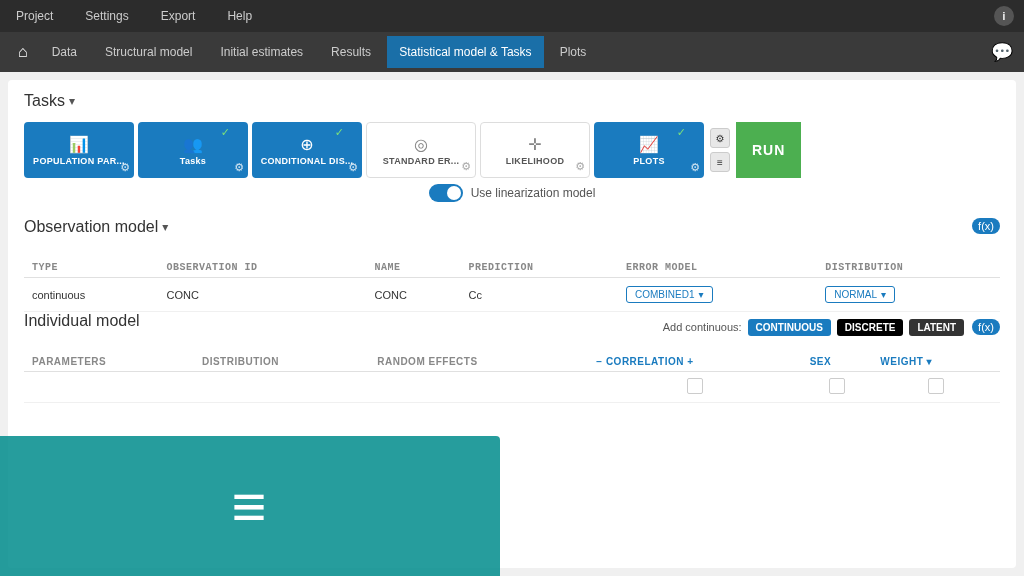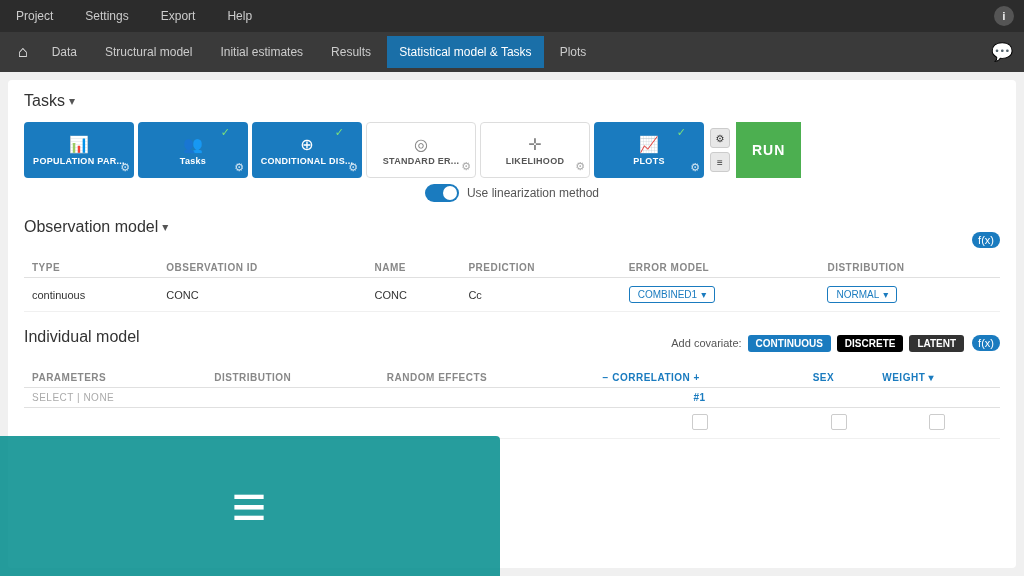--- a/index.html
+++ b/index.html
@@ -186,21 +186,21 @@
       right: 2px; top: 2px;
       width: 14px; height: 14px;
       background: #fff;
       border-radius: 50%;
     }
 
     
     .obs-section { margin-top: 16px; }
     .obs-header {
       display: flex;
-      align-items: flex-end;
+      align-items: flex-start;
       justify-content: space-between;
       margin-bottom: 10px;
     }
     .fx-btn {
       background: #1a7bbf;
       color: #fff;
       border-radius: 8px;
       padding: 2px 6px;
       font-size: 11px;
       cursor: pointer;
@@ -213,41 +213,42 @@
     }
     .obs-table th {
       text-align: left;
       color: #888;
       font-weight: 600;
       font-size: 10px;
       letter-spacing: 0.5px;
       text-transform: uppercase;
       padding: 4px 8px;
       border-bottom: 1px solid #e0e0e0;
+      font-family: Liberation Mono, monospace;
     }
     .obs-table td {
       padding: 8px 8px;
       border-bottom: 1px solid #f0f0f0;
       color: #333;
     }
     .dropdown-btn {
       border: 1px solid #1a7bbf;
       color: #1a7bbf;
       background: #fff;
       border-radius: 3px;
       padding: 2px 8px;
       font-size: 10px;
       cursor: pointer;
       display: inline-flex;
       align-items: center;
       gap: 4px;
     }
 
     
-    .indiv-section { margin-top: 16px; }
+    .indiv-section { margin-top: 0; }
     .indiv-header {
       display: flex;
       align-items: center;
       justify-content: space-between;
       margin-bottom: 10px;
     }
     .covariate-row {
       display: flex;
       align-items: center;
       gap: 6px;
@@ -422,21 +423,21 @@
       <div class="task-settings-only">
         <div class="gear-btn">⚙</div>
         <div class="list-btn">≡</div>
       </div>
 
       <div class="task-run">RUN</div>
     </div>
 
     <div class="linear-row">
       <div class="toggle-switch"></div>
-      <span>Use linearization method</span>
+      <span>Use linearization model</span>
     </div>
   </div>
 
   <div class="obs-section">
     <div class="obs-header">
       <div class="section-title">
         <span>Observation model</span>
         <span class="dropdown-arrow">▾</span>
       </div>
       <div class="fx-btn">f(x)</div>
@@ -473,21 +474,21 @@
     </table>
   </div>
 
   <div class="indiv-section">
     <div class="indiv-header">
       <div class="section-title">
         <span>Individual model</span>
       </div>
       <div style="display:flex; align-items:center; gap:8px;">
         <div class="covariate-row">
-          <span>Add covariate:</span>
+          <span>Add continuous:</span>
           <button class="cov-btn continuous">CONTINUOUS</button>
           <button class="cov-btn discrete">DISCRETE</button>
           <button class="cov-btn latent">LATENT</button>
         </div>
         <div class="fx-btn">f(x)</div>
       </div>
     </div>
     <table class="indiv-table">
       <thead>
         <tr>
@@ -496,32 +497,20 @@
           <th class="gray-header">RANDOM EFFECTS</th>
           <th>
             <span style="cursor:pointer;">−</span>
             <span>CORRELATION</span>
             <span style="cursor:pointer;">+</span>
           </th>
           <th>SEX</th>
           <th>
             <span>WEIGHT</span> ▾
           </th>
-        </tr>
-        <tr>
-          <th class="gray-header" style="font-weight:normal; color:#aaa;">
-            <span>Select</span> | <span>None</span>
-          </th>
-          <th></th>
-          <th></th>
-          <th style="text-align:center;">
-            <span>#1</span>
-          </th>
-          <th></th>
-          <th></th>
         </tr>
       </thead>
       <tbody>
         <tr>
           <td></td>
           <td></td>
           <td></td>
           <td class="center">
             <span class="checkbox-cell"></span>
           </td>

